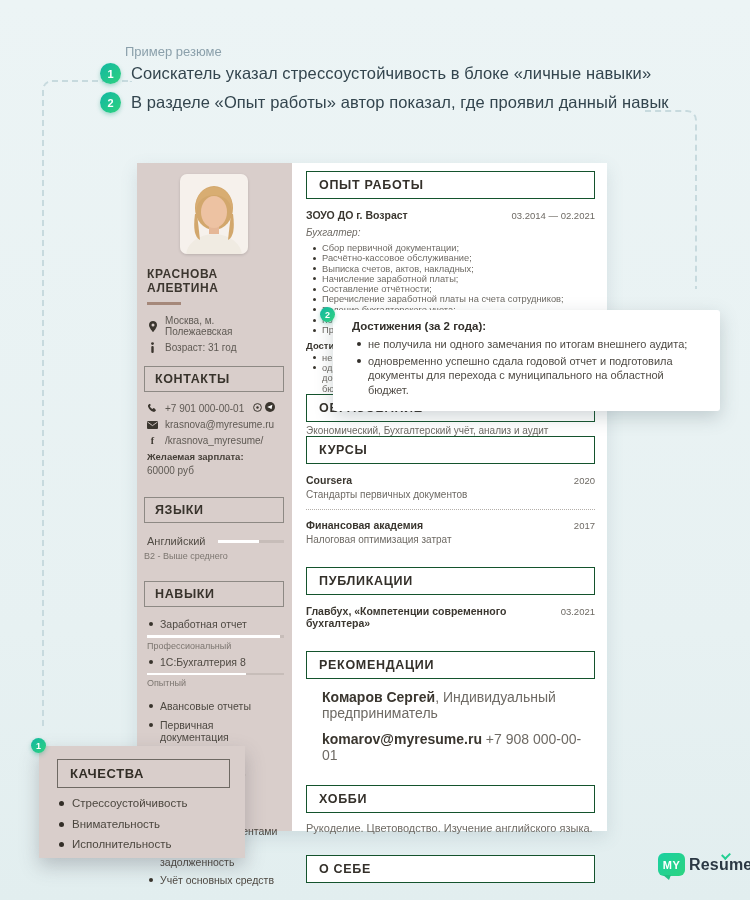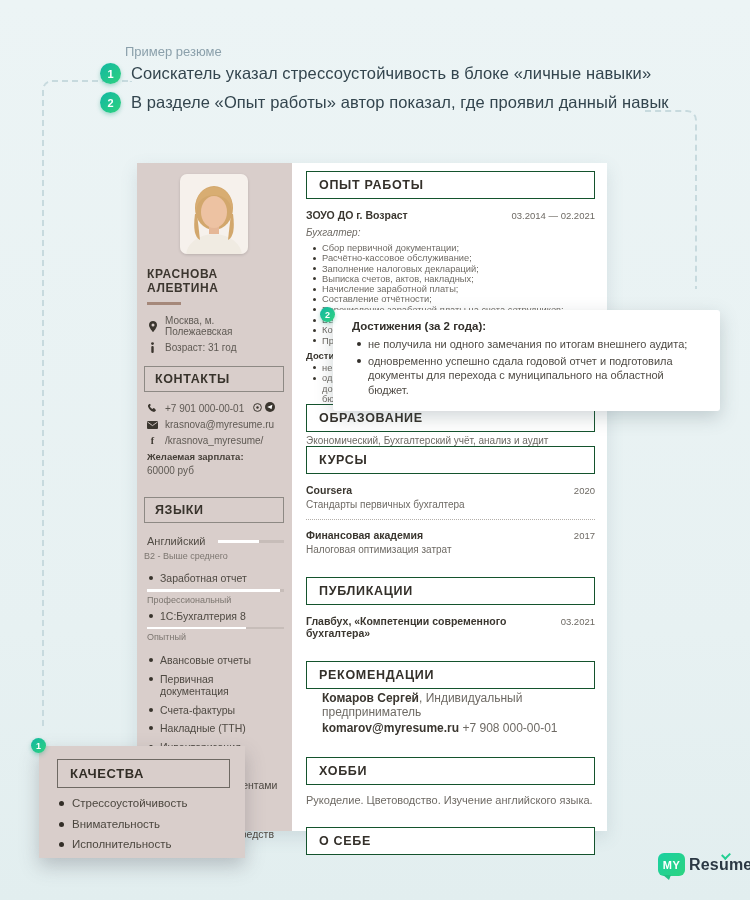--- a/index.html
+++ b/index.html
@@ -71,21 +71,21 @@
   .exp-head{margin-top:10px;}
   .position{font-style:italic;font-size:10px;color:#6e6a64;margin:6px 0 5px;}
   ul.duties{list-style:none;margin:3px 0 0;padding:0 0 0 6px;}
   ul.duties li{font-size:9.3px;line-height:10.3px;color:#6e6a64;position:relative;padding-left:10px;}
   ul.duties li::before{content:"";position:absolute;left:1px;top:3.5px;width:3px;height:3px;
     border-radius:50%;background:#3a362f;}
   .ach-label{font-size:9.5px;font-weight:bold;color:#3a362f;margin-top:4px;} .gap18{} .gap20{margin-top:20px;}
   .gap22{margin-top:22px;}
   .entry{margin-top:10px;}
   .course-first{border-bottom:1px dotted #b3afaa;padding-bottom:9px;margin-bottom:9px;}
-  .rec-line{font-size:12px;color:#6e6a64;margin-top:2px;padding-left:16px;}
+  .rec-line{font-size:14px;color:#6e6a64;margin-top:10px;padding-left:16px;}
   .rec-line .b{font-weight:bold;color:#3a362f;}
   .para{font-size:11px;line-height:13.2px;color:#6e6a64;margin-top:9px;}
 
   
   .callout2{position:absolute;left:333px;top:310px;width:387px;box-sizing:border-box;
     background:#fff;border-radius:3px;box-shadow:0 6px 18px rgba(70,90,100,.25);
     padding:10px 14px 12px 19px;}
   .callout2 .c-title{font-size:11.5px;font-weight:bold;color:#33302b;}
   .callout2 ul{list-style:none;margin:5px 0 0;padding:0 0 0 3px;}
   .callout2 li{font-size:11px;line-height:14.5px;color:#4f4b45;position:relative;padding-left:13px;margin-bottom:2px;}
@@ -220,20 +220,21 @@
 
     <div class="sbox" style="margin-top:21px;">ЯЗЫКИ</div>
     <div class="lang-row">
       <span class="lang-name">Английский</span>
       <span class="bar lang-bar">
           <span class="fill" style="width: 62%;"></span>
         </span>
     </div>
     <div class="sub-label">B2 - Выше среднего</div>
 
+    <div class="sbox" style="margin-top:20px;">НАВЫКИ</div>
 
     <div class="rskill">
       <div class="dot-item">Заработная отчет</div>
       <div class="rs-bar">
           <span class="fill" style="width: 97%;"></span>
         </div>
       <div class="sub-label" style="margin-top:3px;">Профессиональный</div>
     </div>
     <div class="rskill" style="margin-top:5px;">
       <div class="dot-item">1С:Бухгалтерия 8</div>
@@ -273,21 +274,20 @@
       <span class="ename">ЗОУО ДО г. Возраст</span>
       <span class="year">03.2014 — 02.2021</span>
     </div>
     <div class="position">Бухгалтер:</div>
     <ul class="duties">
 
         <li>Сбор первичной документации;</li>
 
         <li>Расчётно-кассовое обслуживание;</li>
 
-        <li>Заполнение налоговых деклараций;</li>
 
         <li>Выписка счетов, актов, накладных;</li>
 
         <li>Начисление заработной платы;</li>
 
         <li>Составление отчётности;</li>
 
         <li>Перечисление заработной платы на счета сотрудников;</li>
 
         <li>Ведение бухгалтерского учета;</li>
@@ -306,21 +306,21 @@
 
     <div class="sec gap18">ОБРАЗОВАНИЕ</div>
     <div class="edesc">Экономический, Бухгалтерский учёт, анализ и аудит</div>
 
     <div class="sec gap18">КУРСЫ</div>
     <div class="course-first">
       <div class="row entry">
         <span class="ename">Coursera</span>
         <span class="year">2020</span>
       </div>
-      <div class="edesc">Стандарты первичных бухгалтера</div>
+      <div class="edesc">Стандарты первичных документов</div>
     </div>
     <div>
       <div class="row">
         <span class="ename">Финансовая академия</span>
         <span class="year">2017</span>
       </div>
       <div class="edesc">Налоговая оптимизация затрат</div>
     </div>
 
     <div class="sec gap22">ПУБЛИКАЦИИ</div>

